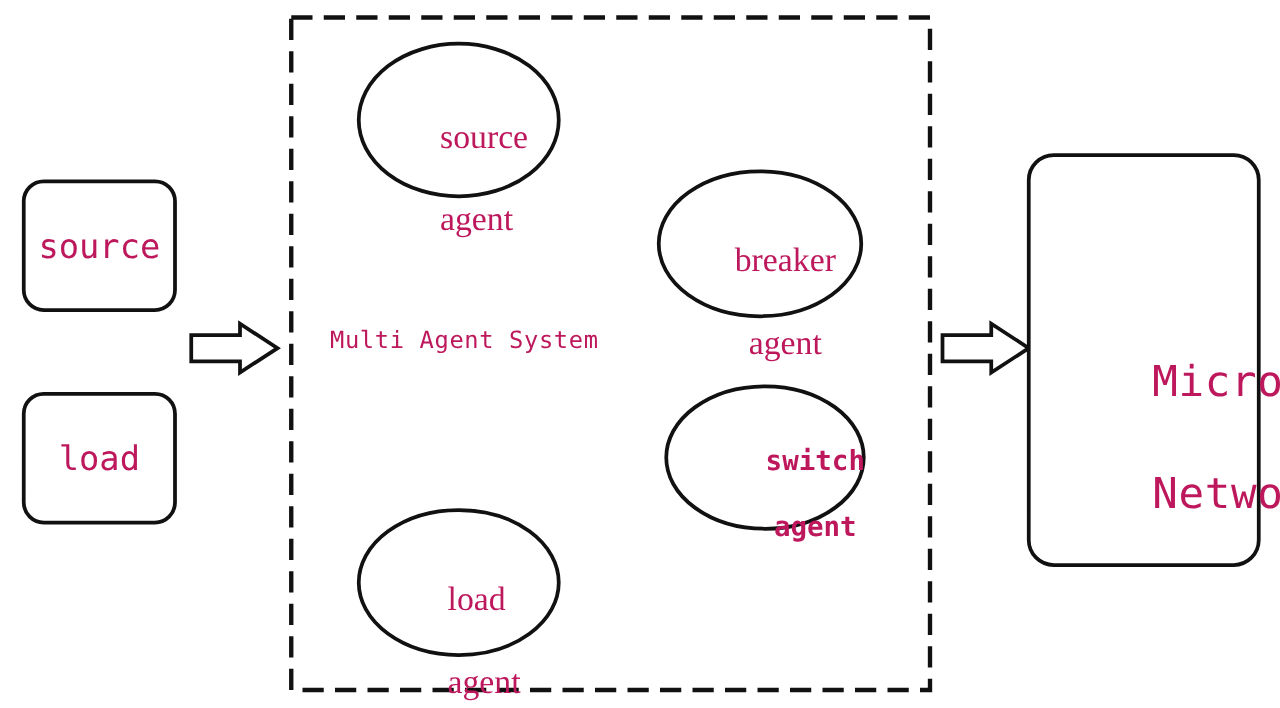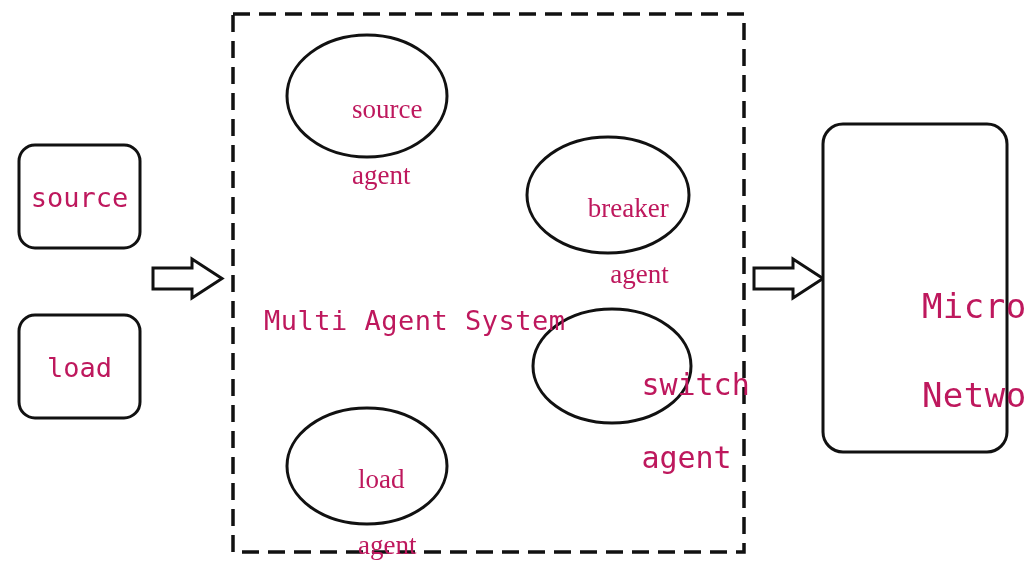--- a/index.html
+++ b/index.html
@@ -37,23 +37,22 @@
   }
   .tbox-label {
     font-size: 27px;
     text-align: center;
   }
   .ellipse-label {
     font-size: 27px;
     text-align: left;
   }
   .mas-label {
-    font-size: 27px;
+    font-size: 19px;
     letter-spacing: 0.5px;
-    margin-top: 44px;
   }
   .grid-label {
     font-size: 34px;
     letter-spacing: 0.5px;
     line-height: 1.3;
   }
 </style>
 </head>
 <body>
 
@@ -89,28 +88,28 @@
   <div class="node-text mas-label mono-text" style="left:264px; top:261px;">Multi Agent System</div>
 
   <div style="position:absolute; left:287px; top:60px; width:160px; text-align:center;">
     <div class="node-text ellipse-label" style="position:relative; display:inline-block; text-align:left;">
       <span>source</span><br>
       <span>agent</span>
     </div>
   </div>
 
   <div style="position:absolute; left:527px; top:159px; width:162px; text-align:center;">
-    <div class="node-text ellipse-label" style="position:relative; display:inline-block; text-align:right;">
+    <div class="node-text ellipse-label" style="position:relative; display:inline-block; text-align:center;">
       <span>breaker</span><br>
       <span>agent</span>
     </div>
   </div>
 
   <div style="position:absolute; left:533px; top:330px; width:158px; text-align:center;">
-    <div class="node-text ellipse-label mono-text" style="position:relative; display:inline-block; text-align:left; font-size:30px;">
+    <div class="node-text ellipse-label mono-text" style="position:relative; display:inline-block; text-align:center; font-size:22px;font-weight:bold;">
       <span>switch</span><br>
       <span>agent</span>
     </div>
   </div>
 
   <div style="position:absolute; left:287px; top:430px; width:160px; text-align:center;">
     <div class="node-text ellipse-label" style="position:relative; display:inline-block; text-align:left;">
       <span>load</span><br>
       <span>agent</span>
     </div>

